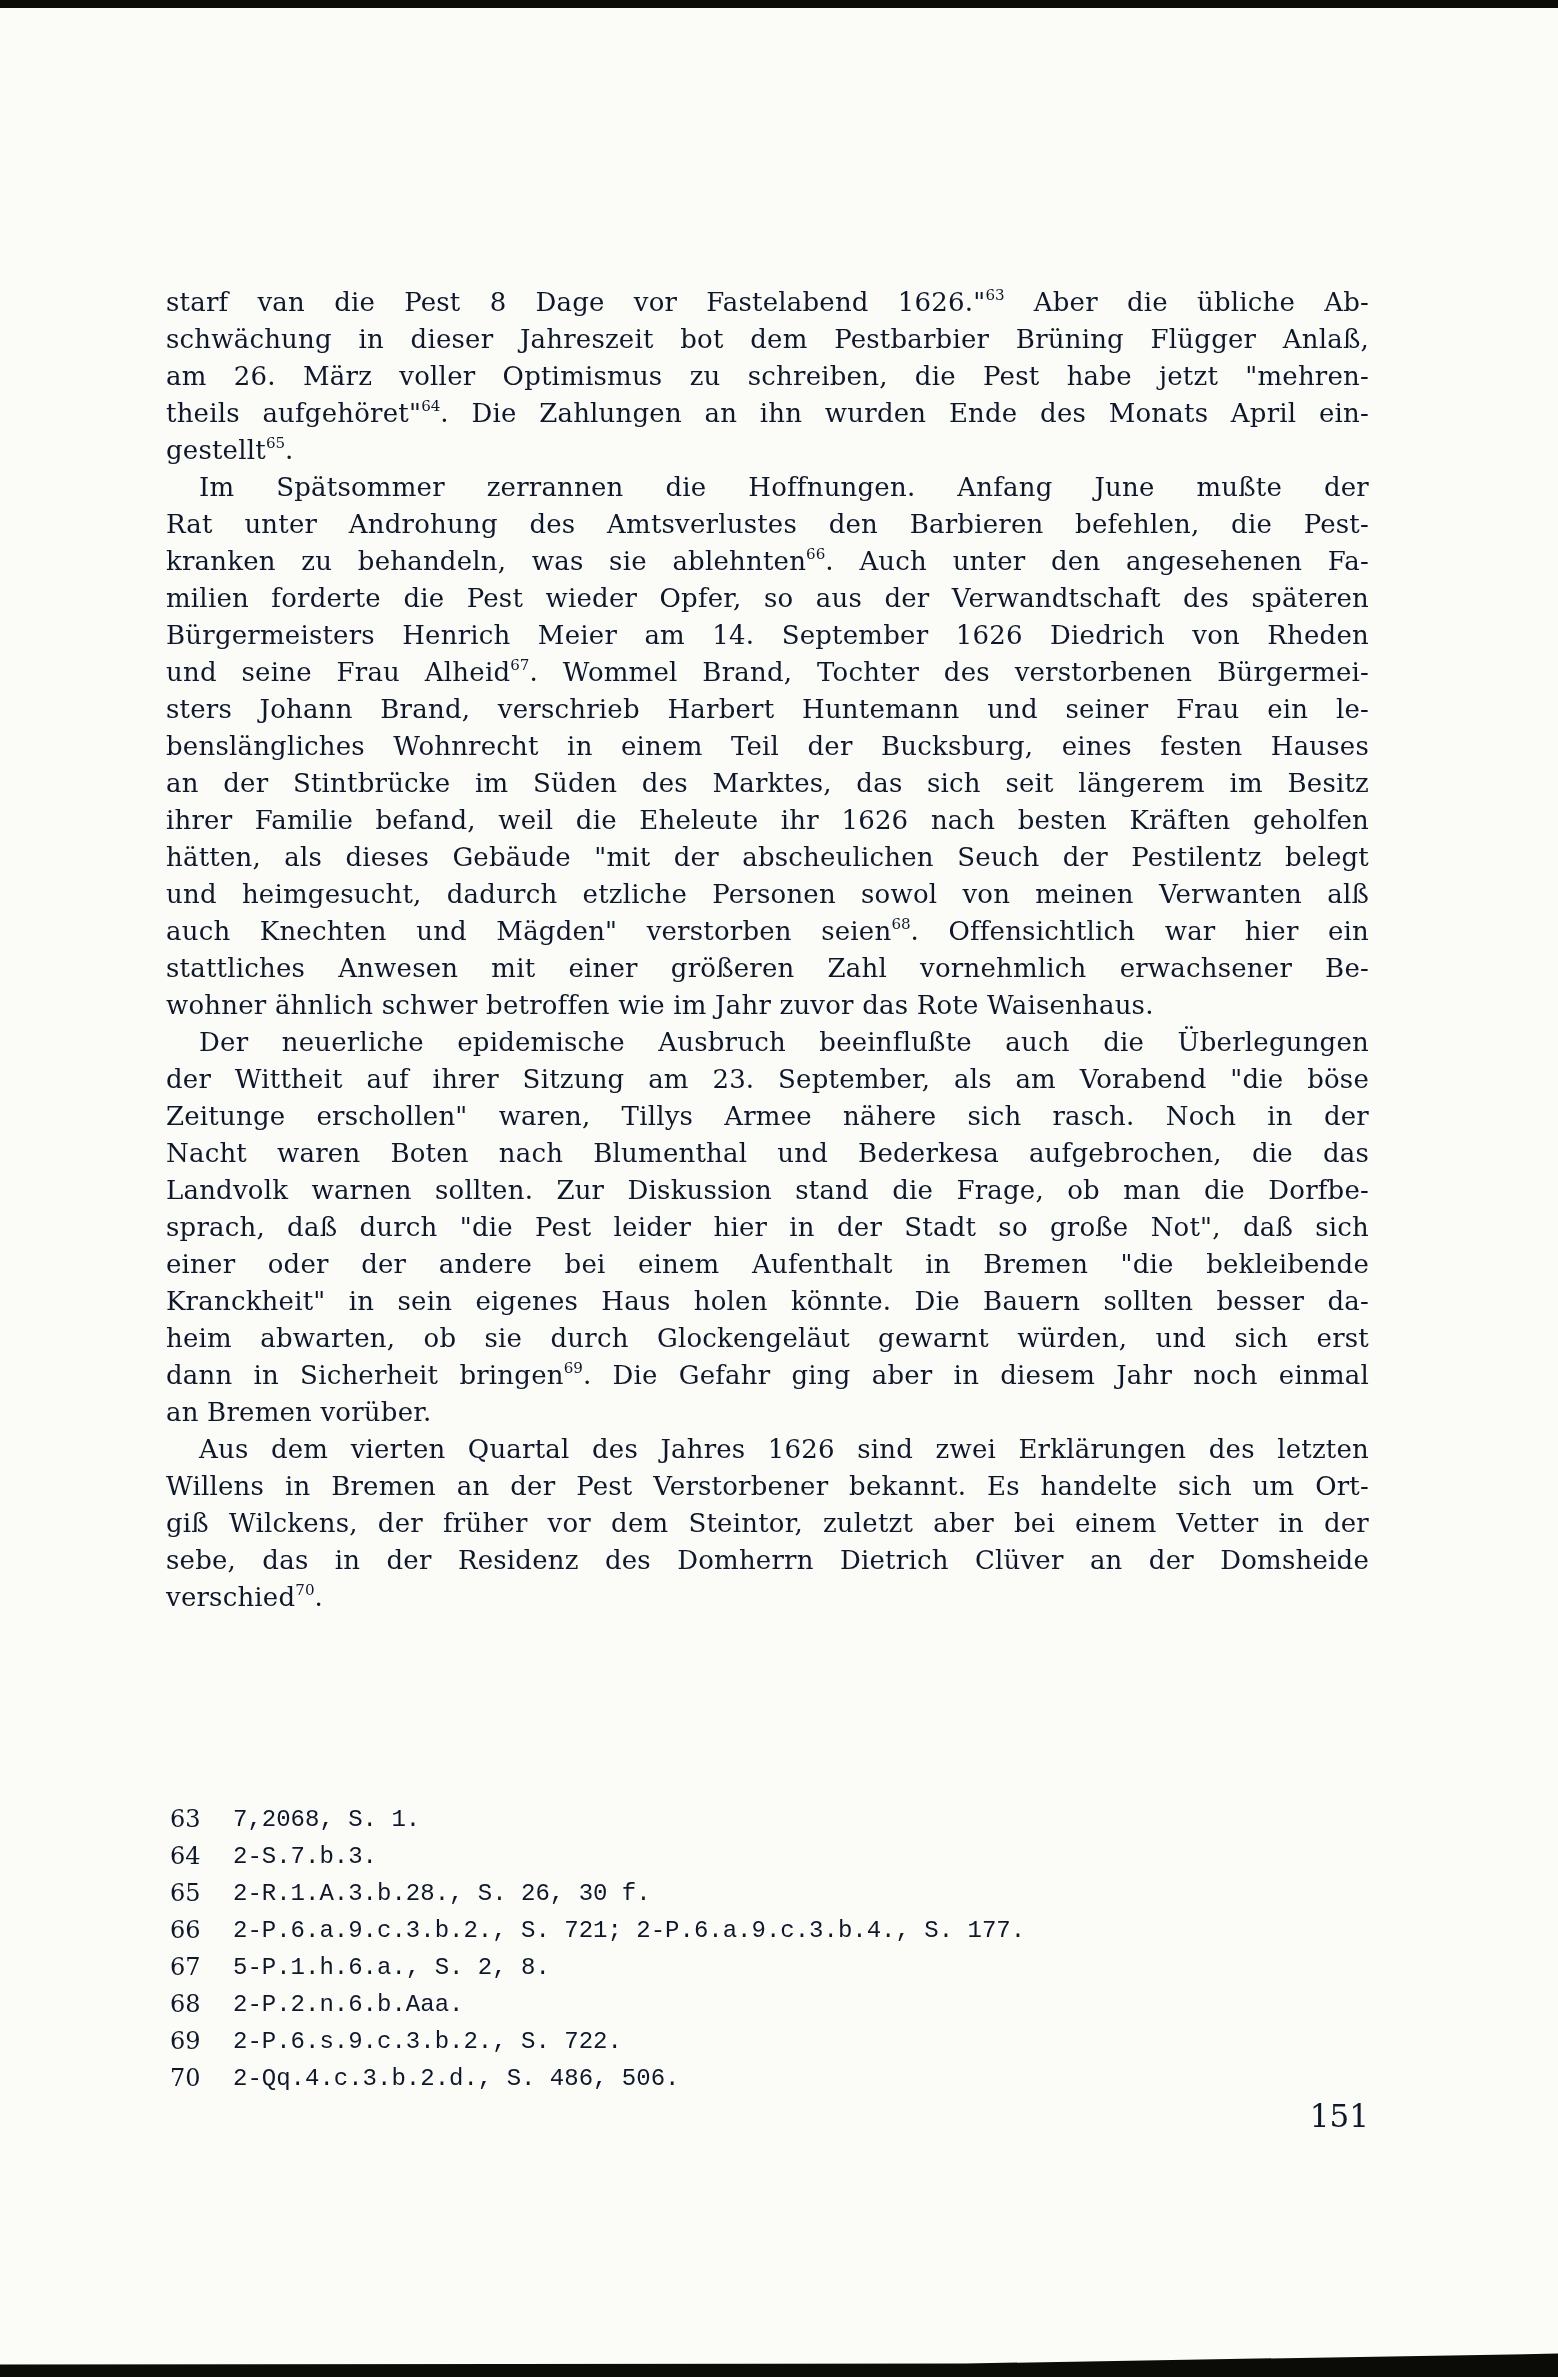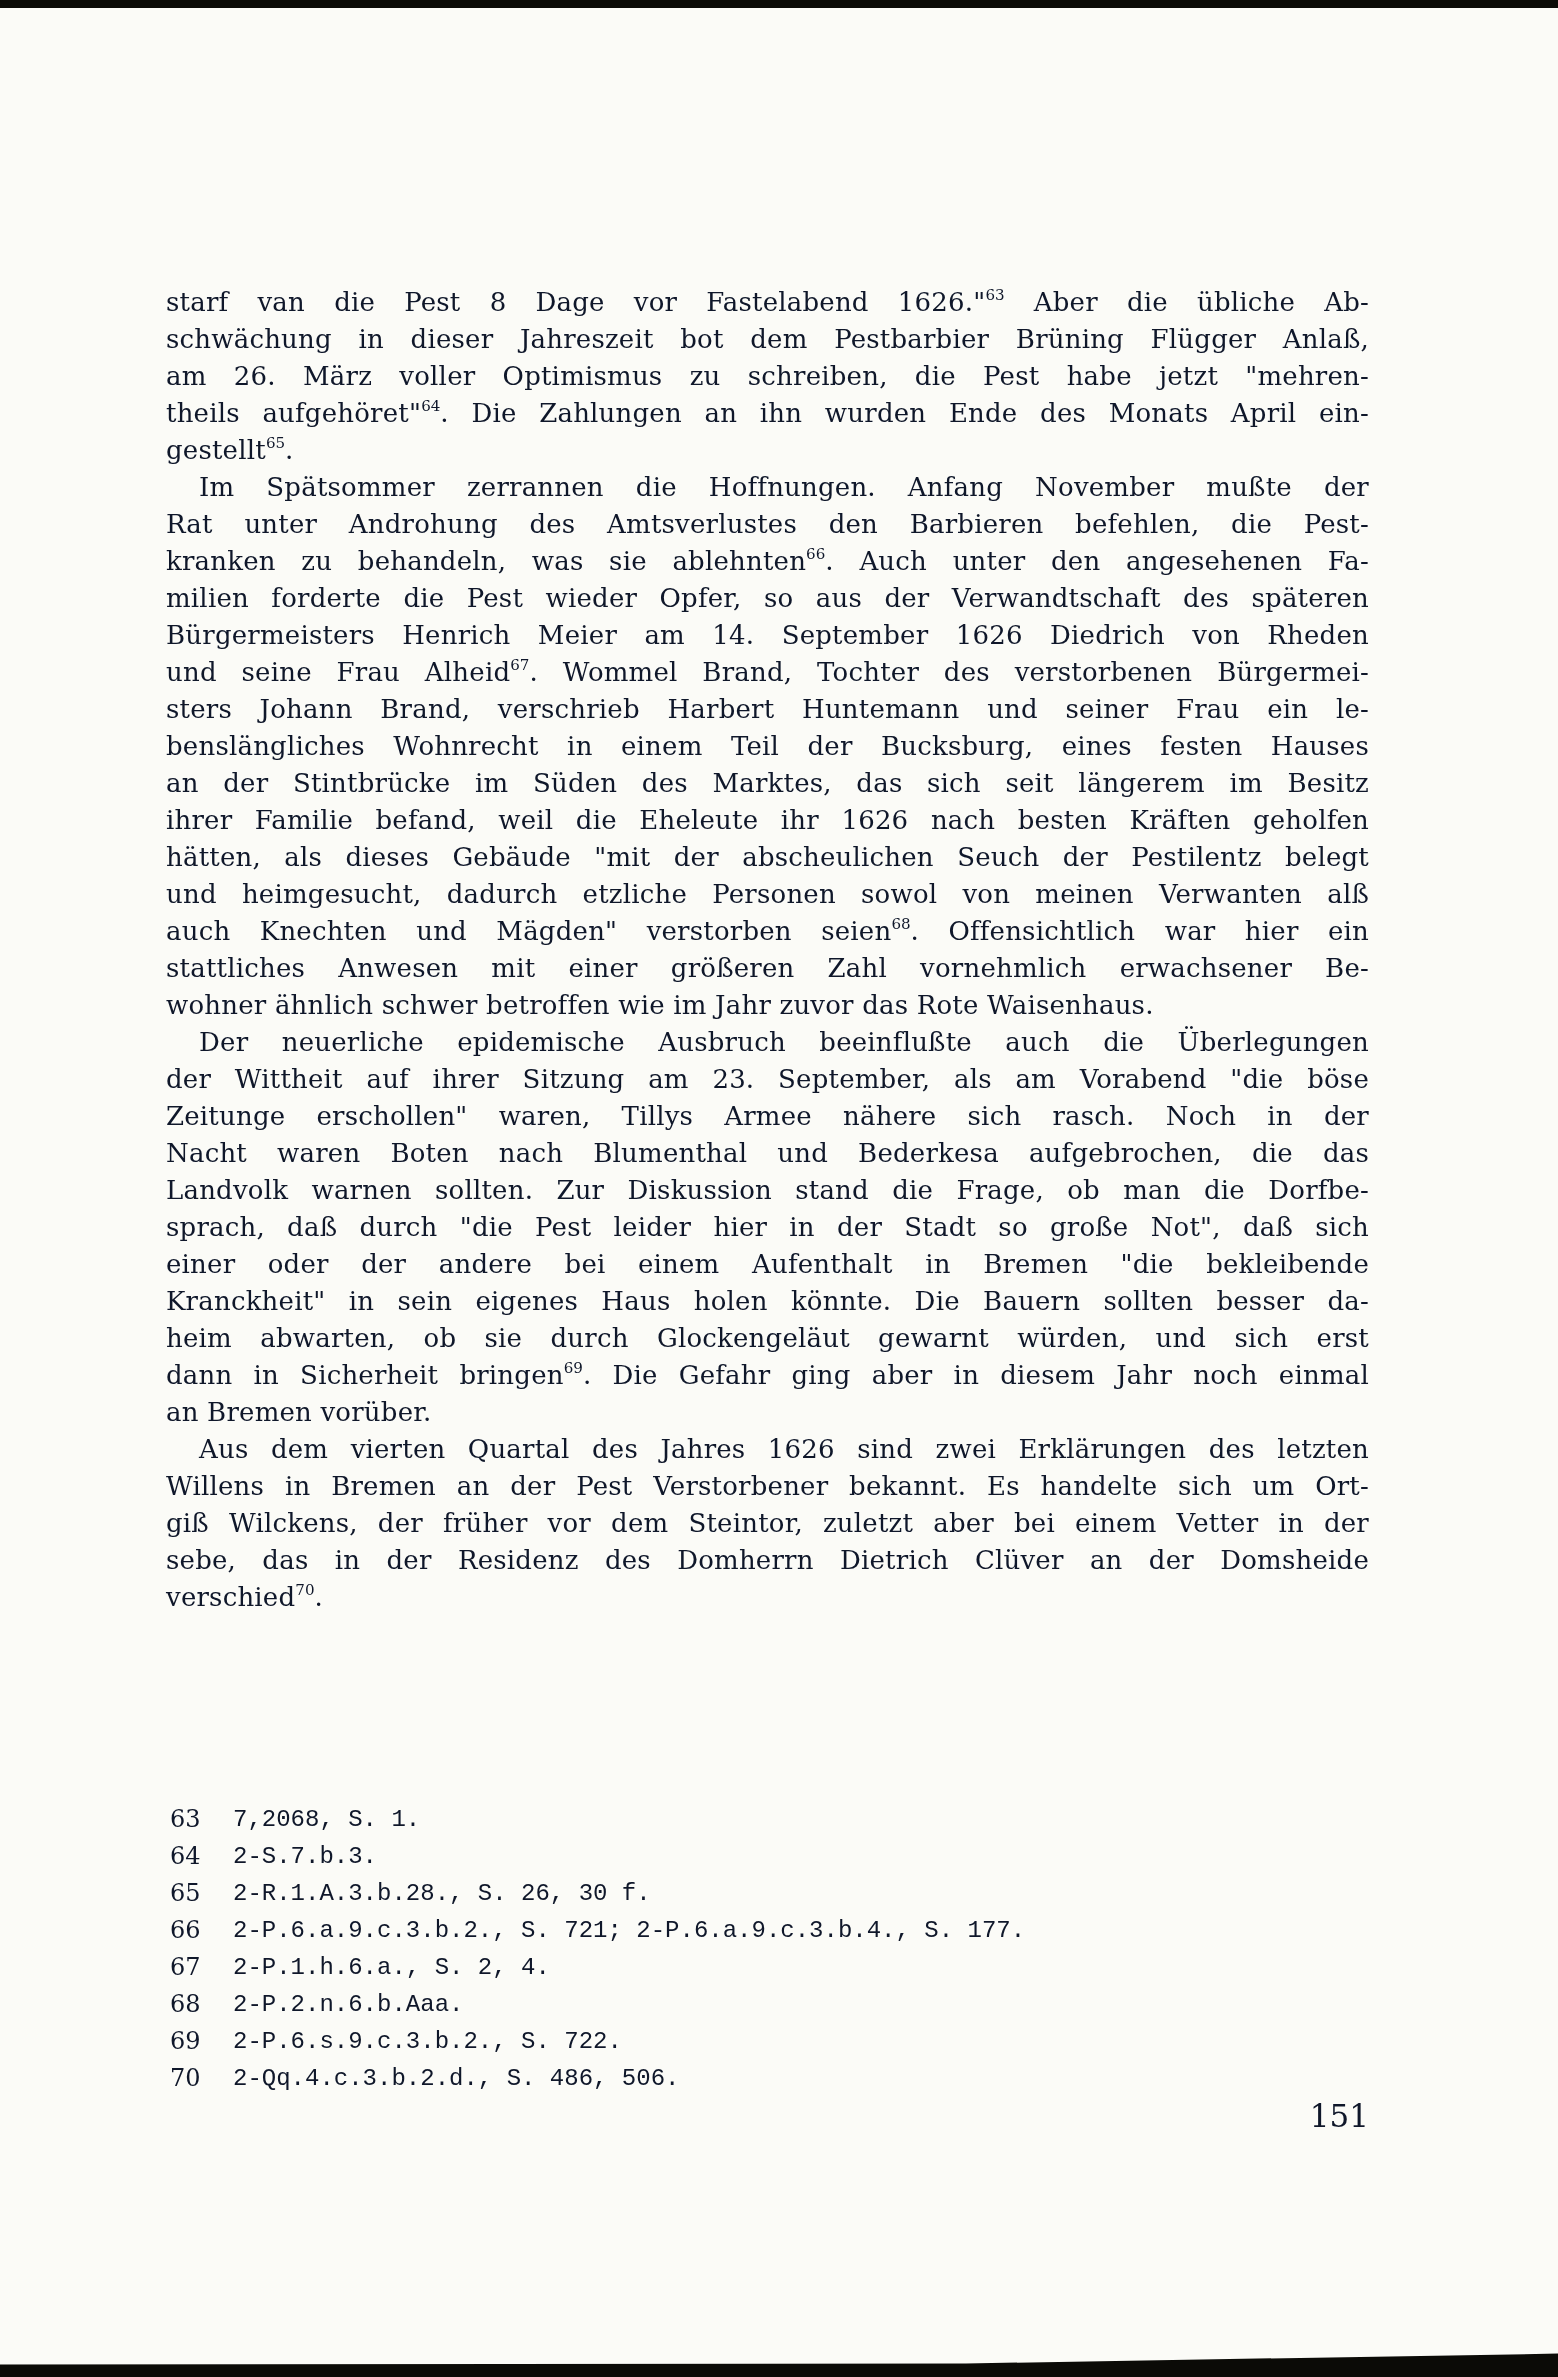--- a/index.html
+++ b/index.html
@@ -79,21 +79,21 @@
 
 <div class="page">
   <div class="scan-edge-top"></div>
 
   <main class="text-block" id="body-block">
       <div class="line">starf van die Pest 8 Dage vor Fastelabend 1626."<sup class="fn-ref">63</sup> Aber die übliche Ab-</div>
       <div class="line">schwächung in dieser Jahreszeit bot dem Pestbarbier Brüning Flügger Anlaß,</div>
       <div class="line">am 26. März voller Optimismus zu schreiben, die Pest habe jetzt "mehren-</div>
       <div class="line">theils aufgehöret"<sup class="fn-ref">64</sup>. Die Zahlungen an ihn wurden Ende des Monats April ein-</div>
       <div class="line last">gestellt<sup class="fn-ref">65</sup>.</div>
-      <div class="line indent">Im Spätsommer zerrannen die Hoffnungen. Anfang November mußte der</div>
+      <div class="line indent">Im Spätsommer zerrannen die Hoffnungen. Anfang June mußte der</div>
       <div class="line">Rat unter Androhung des Amtsverlustes den Barbieren befehlen, die Pest-</div>
       <div class="line">kranken zu behandeln, was sie ablehnten<sup class="fn-ref">66</sup>. Auch unter den angesehenen Fa-</div>
       <div class="line">milien forderte die Pest wieder Opfer, so aus der Verwandtschaft des späteren</div>
       <div class="line">Bürgermeisters Henrich Meier am 14. September 1626 Diedrich von Rheden</div>
       <div class="line">und seine Frau Alheid<sup class="fn-ref">67</sup>. Wommel Brand, Tochter des verstorbenen Bürgermei-</div>
       <div class="line">sters Johann Brand, verschrieb Harbert Huntemann und seiner Frau ein le-</div>
       <div class="line">benslängliches Wohnrecht in einem Teil der Bucksburg, eines festen Hauses</div>
       <div class="line">an der Stintbrücke im Süden des Marktes, das sich seit längerem im Besitz</div>
       <div class="line">ihrer Familie befand, weil die Eheleute ihr 1626 nach besten Kräften geholfen</div>
       <div class="line">hätten, als dieses Gebäude "mit der abscheulichen Seuch der Pestilentz belegt</div>
@@ -131,21 +131,21 @@
       <div class="fn-row">
         <span class="fn-num">65</span>
         <span class="fn-text">2-R.1.A.3.b.28., S. 26, 30 f.</span>
       </div>
       <div class="fn-row">
         <span class="fn-num">66</span>
         <span class="fn-text">2-P.6.a.9.c.3.b.2., S. 721; 2-P.6.a.9.c.3.b.4., S. 177.</span>
       </div>
       <div class="fn-row">
         <span class="fn-num">67</span>
-        <span class="fn-text">2-P.1.h.6.a., S. 2, 4.</span>
+        <span class="fn-text">5-P.1.h.6.a., S. 2, 8.</span>
       </div>
       <div class="fn-row">
         <span class="fn-num">68</span>
         <span class="fn-text">2-P.2.n.6.b.Aaa.</span>
       </div>
       <div class="fn-row">
         <span class="fn-num">69</span>
         <span class="fn-text">2-P.6.s.9.c.3.b.2., S. 722.</span>
       </div>
       <div class="fn-row">

